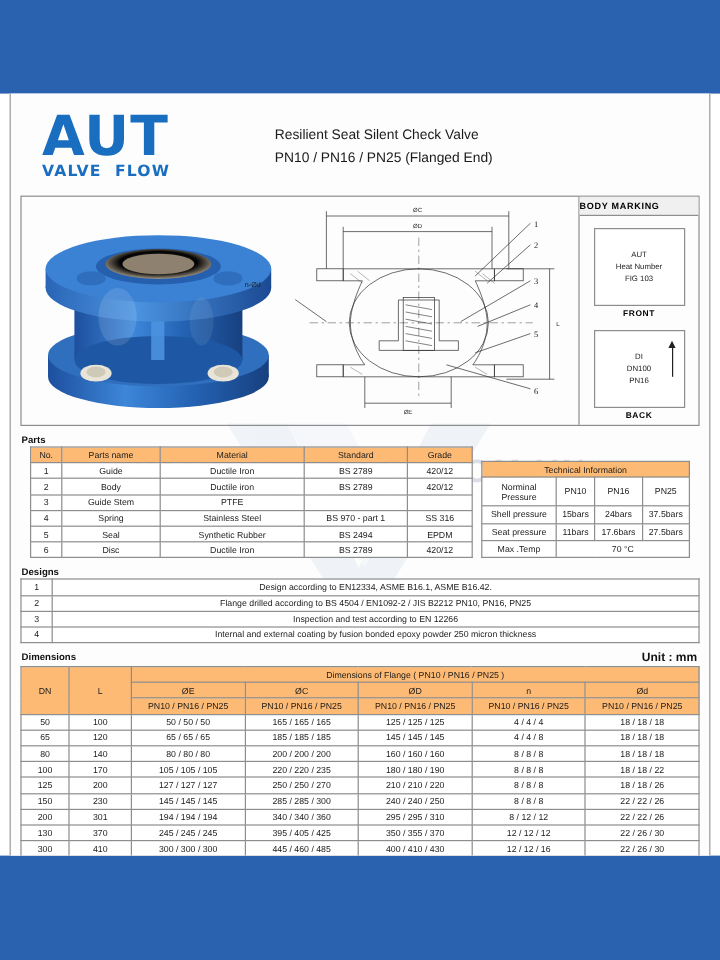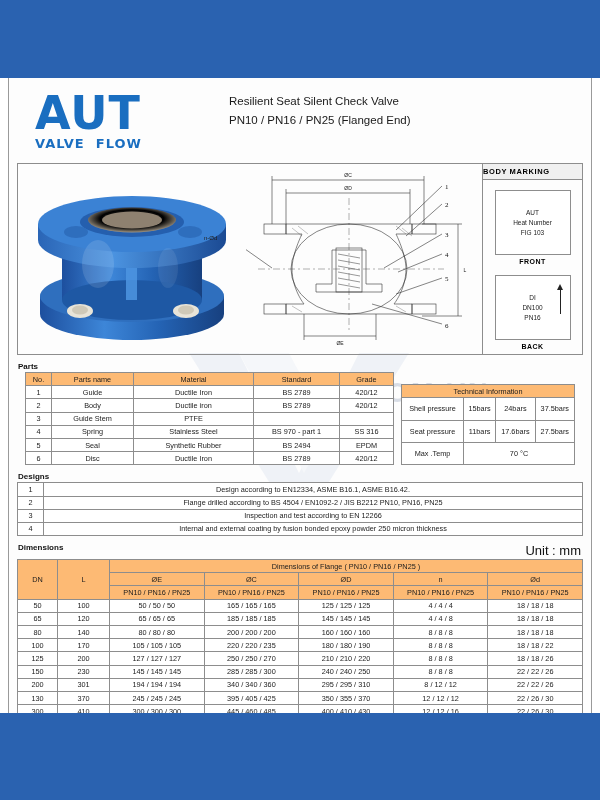--- a/index.html
+++ b/index.html
@@ -31,21 +31,21 @@
   .hdr{display:flex;align-items:flex-start;padding:14px 0 6px 26px;}
   .logo{width:150px;}
   .logo .aut{
     font-size:46px;font-weight:bold;color:#1a6ec0;letter-spacing:1px;line-height:42px;
     font-family:"DejaVu Sans", sans-serif;
   }
   .logo .sub{
     font-size:13px;font-weight:bold;color:#1a6ec0;letter-spacing:1px;margin-top:2px;
     font-family:"DejaVu Sans", sans-serif;
   }
-  .titles{margin-left:44px;margin-top:0;}
+  .titles{margin-left:44px;margin-top:12px;}
   .titles div{font-size:11.5px;color:#1a1a1a;line-height:19px;}
 
   
   .band{
     margin:6px 8px 0 8px;border:1px solid #8d8d8d;height:190px;display:flex;position:relative;
     background:transparent;
   }
   .cell-photo{width:228px;border-right:0;position:relative;}
   .cell-draw{flex:1;position:relative;}
   .cell-mark{width:120px;border-left:1px solid #8d8d8d;position:relative;}
@@ -73,21 +73,21 @@
     border:1px solid #8d8d8d;font-size:7.3px;text-align:center;color:#1c1c1c;
     padding:1.6px 2px;font-weight:normal;background:#fff;
   }
   .tbl th{background:#fdba74;}
   .left{text-align:left;padding-left:7px;}
 
   .parts-wrap{display:flex;margin:0 8px;width:calc(100% - 16px);}
   .parts-left{flex:1;}
   .parts-right{width:174px;margin-left:-1px;margin-top:12px;}
 
-  .unit{float:right;font-size:13px;font-weight:normal;margin:7px 10px 1px 0;color:#111;}
+  .unit{float:right;font-size:10px;font-weight:bold;margin:7px 10px 1px 0;color:#111;}
 
   
   svg{display:block;}
   .dim{font-size:5px;fill:#222;font-family:"Liberation Sans", sans-serif;}
   .cal{font-size:7px;fill:#111;font-family:"Liberation Serif", serif;}
 </style>
 </head>
 <body>
 
 <div class="bar-top"></div>
@@ -336,20 +336,26 @@
             <col>
             <col>
             <col>
           </colgroup>
         <thead>
             <tr>
           <th colspan="4">Technical Information</th>
         </tr>
           </thead>
         <tbody id="tech-body">
+            <tr>
+              <td>Norminal Pressure</td>
+              <td>PN10</td>
+              <td>PN16</td>
+              <td>PN25</td>
+            </tr>
             <tr>
               <td>Shell pressure</td>
               <td>15bars</td>
               <td>24bars</td>
               <td>37.5bars</td>
             </tr>
             <tr>
               <td>Seat pressure</td>
               <td>11bars</td>
               <td>17.6bars</td>

